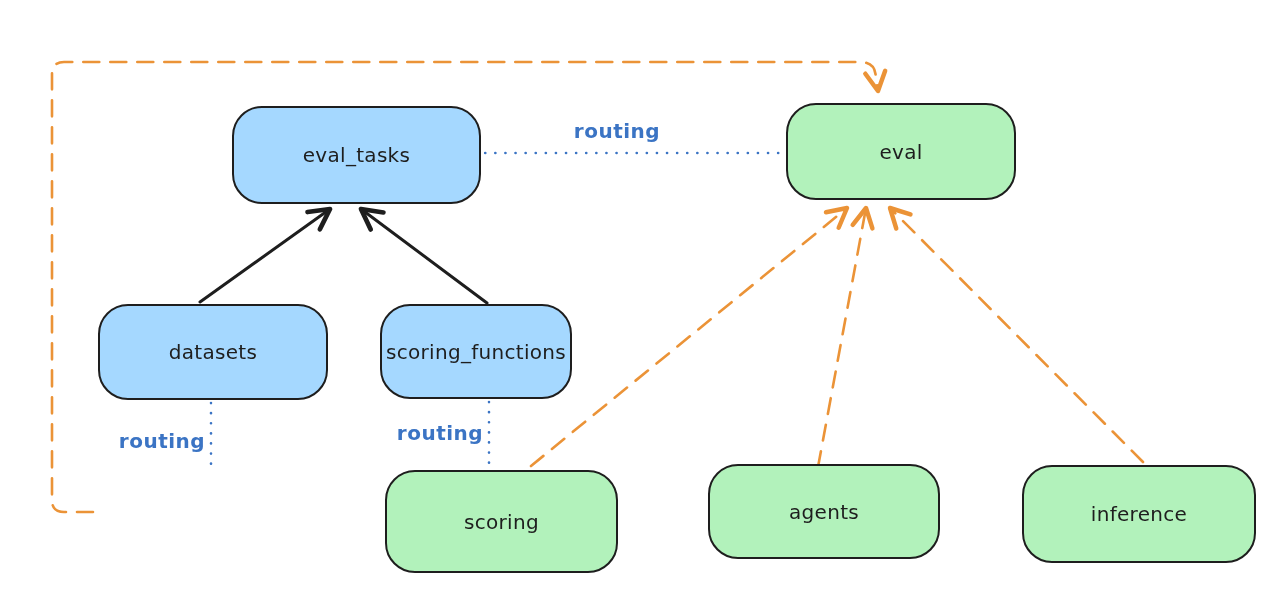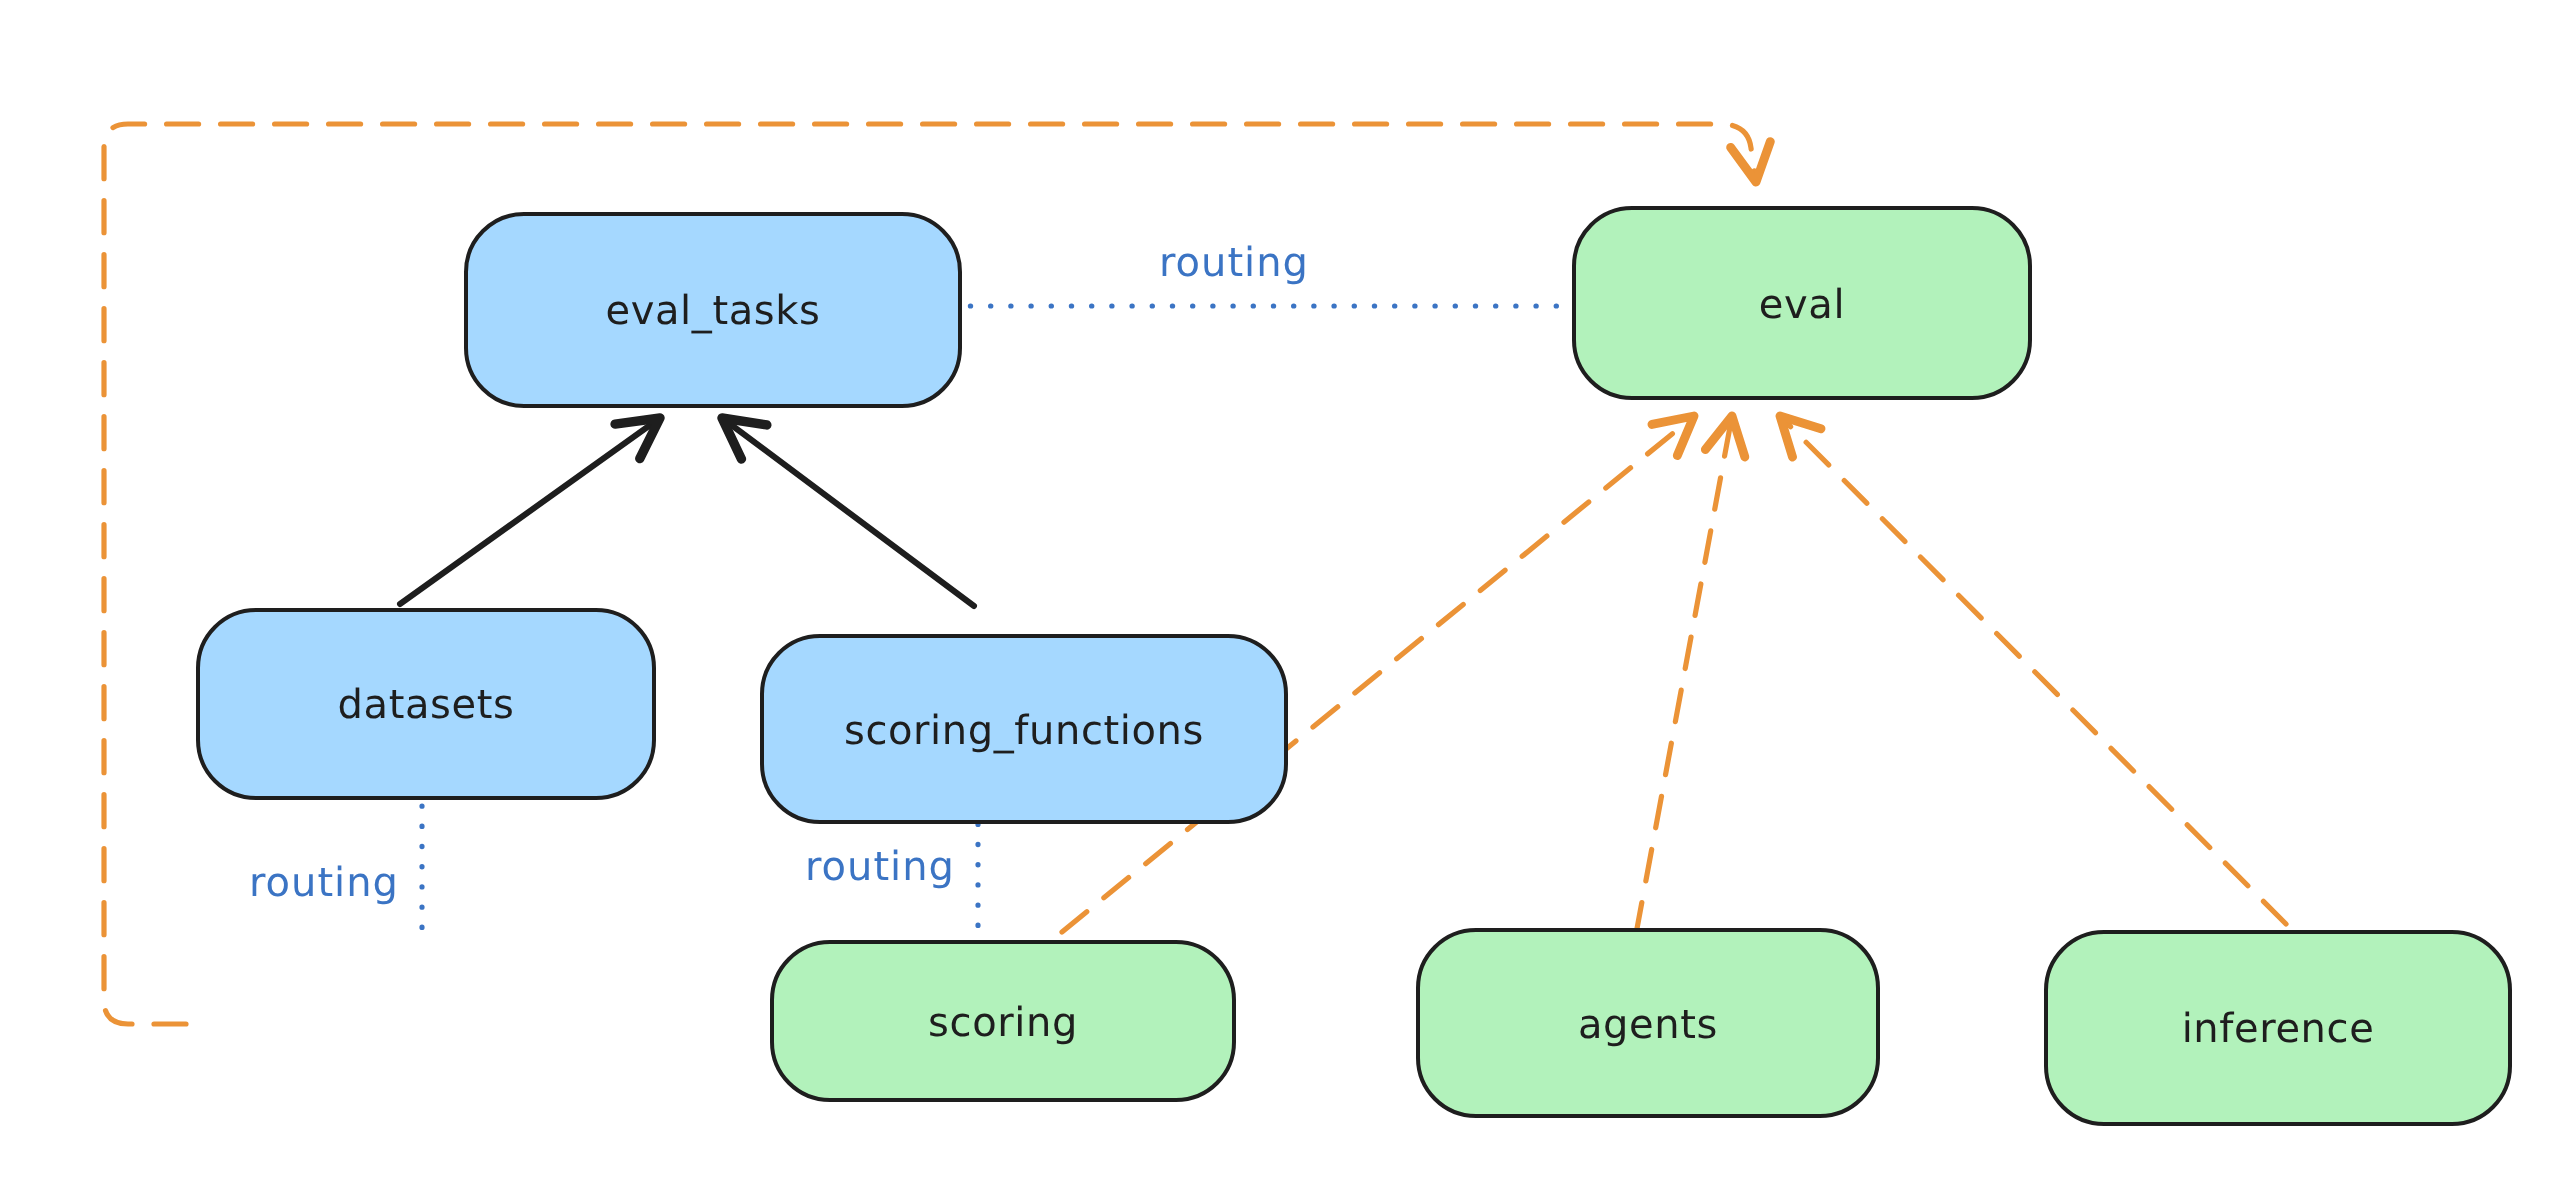--- a/index.html
+++ b/index.html
@@ -28,31 +28,31 @@
     font-size:20px;color:var(--stroke);
     letter-spacing:0.3px;
   }
   .node.blue{background:var(--blue-fill);}
   .node.green{background:var(--green-fill);}
   .edge-label{
     position:absolute;
     transform:translate(-50%,-50%);
     color:var(--blue-line);
     font-size:20px;
-    font-weight:400;
+    font-weight:700;
     letter-spacing:0.5px;
     white-space:nowrap;
   }
   
   #n-eval-tasks{left:232px;top:106px;width:249px;height:98px;}
   #n-eval{left:786px;top:103px;width:230px;height:97px;}
   #n-datasets{left:98px;top:304px;width:230px;height:96px;}
-  #n-scoring-functions{left:380px;top:317px;width:264px;height:95px;}
+  #n-scoring-functions{left:380px;top:304px;width:192px;height:95px;}
   #n-datasetio{left:95px;top:475px;width:232px;height:95px;}
-  #n-scoring{left:385px;top:470px;width:233px;height:81px;}
+  #n-scoring{left:385px;top:470px;width:233px;height:103px;}
   #n-agents{left:708px;top:464px;width:232px;height:95px;}
   #n-inference{left:1022px;top:465px;width:234px;height:98px;}
   #lbl-routing-h{left:617px;top:131px;}
   #lbl-routing-datasets{left:162px;top:441px;}
   #lbl-routing-scoring{left:440px;top:433px;}
 </style>
 </head>
 <body>
 
 <div class="canvas">

